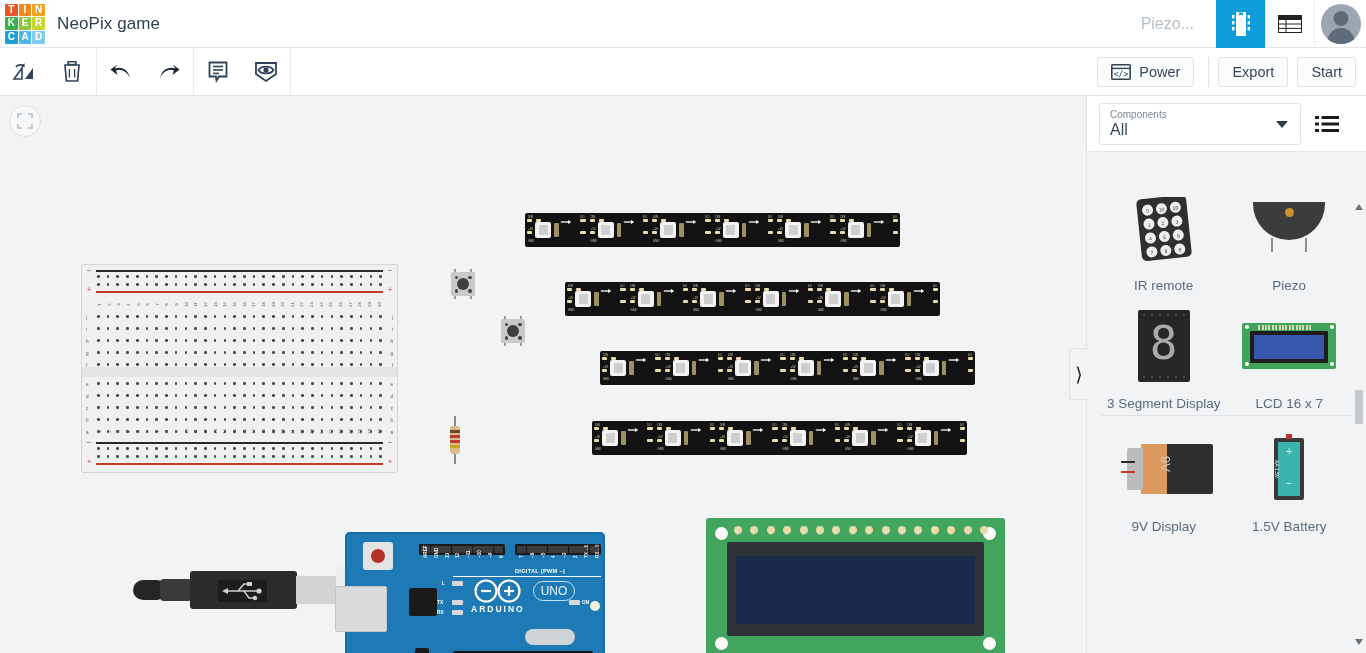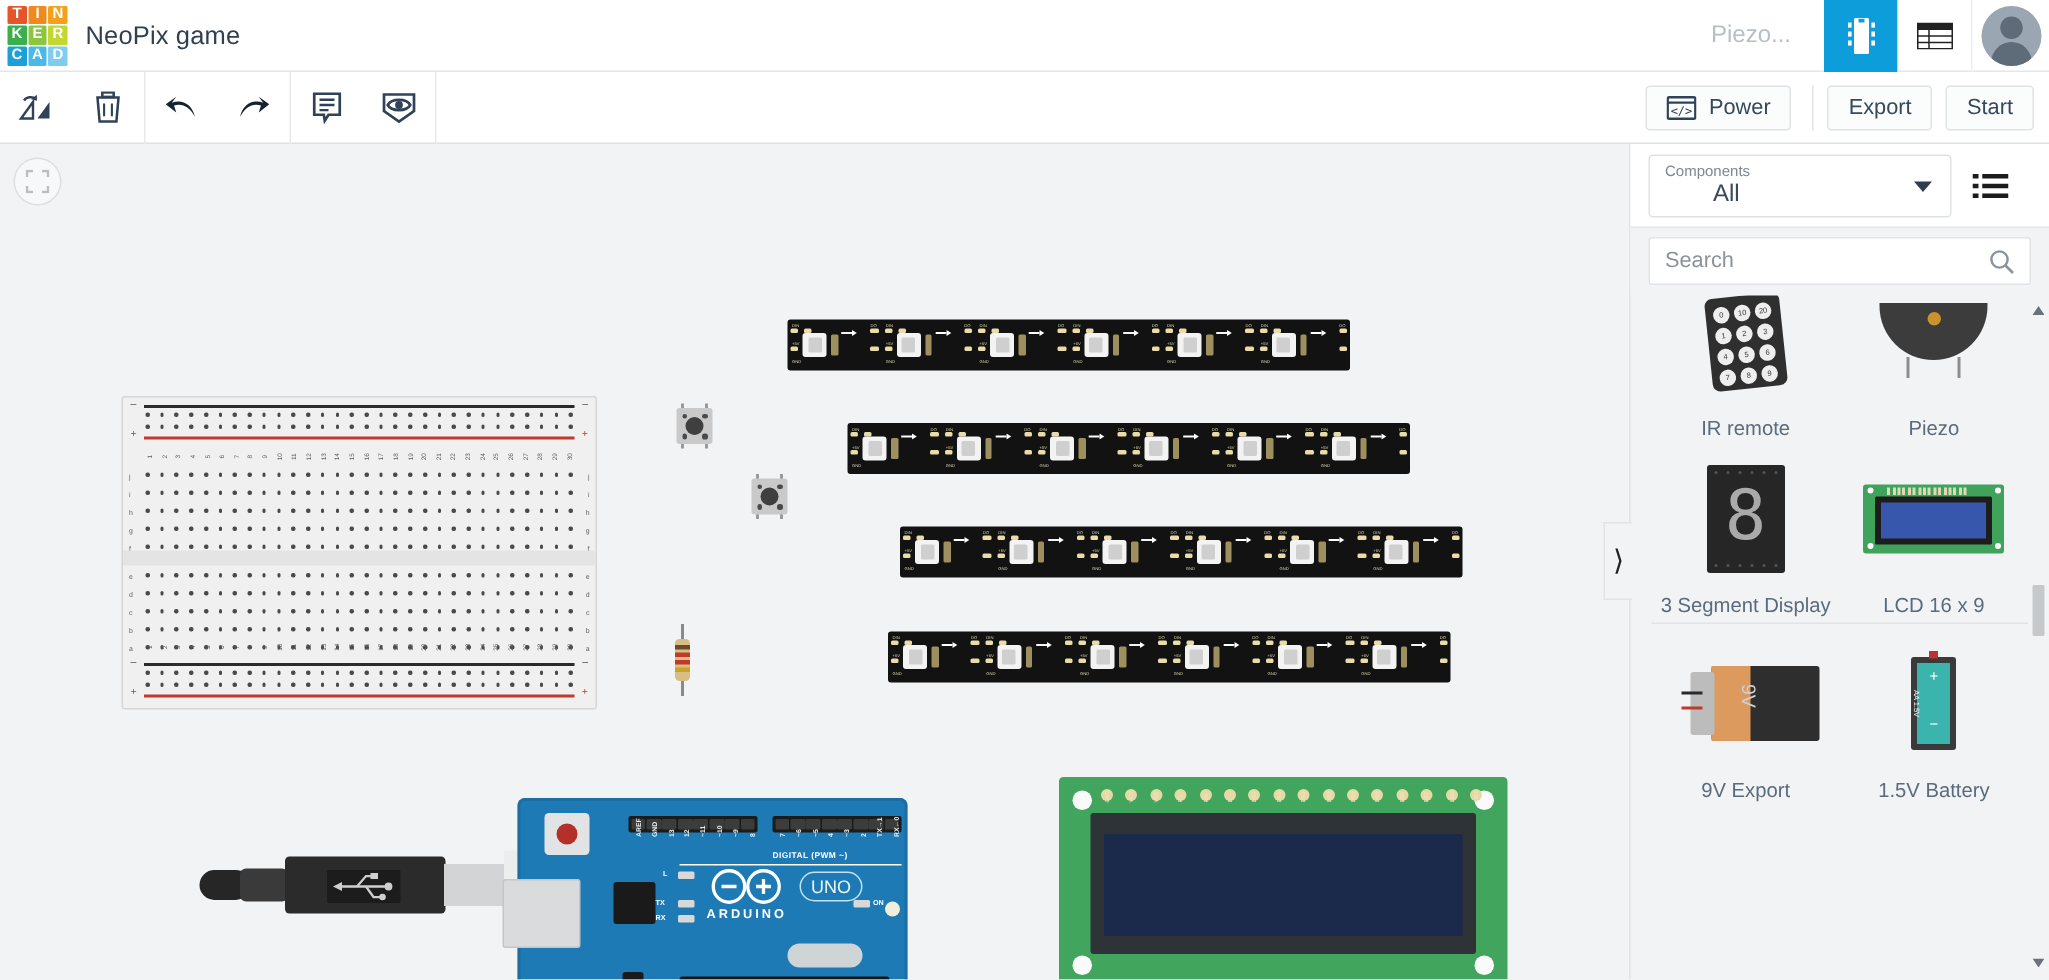--- a/index.html
+++ b/index.html
@@ -144,21 +144,21 @@
   .panel {
     position:absolute; top:96px; right:0; width:280px; height:557px;
     background:#f2f3f5; border-left:1px solid #e1e3e6;
   }
   .panel-top { height:56px; display:flex; align-items:center; background:#fff; border-bottom:1px solid #e4e6e9; }
   .dropdown {
     margin-left:12px; width:202px; height:42px; border:1px solid #dfe2e5; background:#fff; border-radius:3px;
     position:relative; cursor:pointer;
   }
   .dd-lbl { position:absolute; left:10px; top:5px; font-size:10px; color:#7c8893; }
-  .dd-val { position:absolute; left:10px; top:17px; font-size:16px; color:#39485a;margin-left:32px; }
+  .dd-val { position:absolute; left:10px; top:17px; font-size:16px; color:#39485a; }
   .caret { position:absolute; right:12px; top:17px; width:0; height:0; border-left:6px solid transparent; border-right:6px solid transparent; border-top:7px solid #2f3e4e; }
   .listicon { width:52px; height:56px; display:flex; align-items:center; justify-content:center; cursor:pointer; }
   .searchrow { height:44px; background:#f2f3f5; display:flex; align-items:center; padding:0 12px; }
   .searchbox { flex:1; height:32px; background:#fff; border:1px solid #e1e3e6; border-radius:2px; display:flex; align-items:center; padding:0 10px; }
   .searchbox input { flex:1; border:none; outline:none; font-size:14.5px; color:#47566a; font-family:inherit; background:transparent; }
   .searchbox input::placeholder { color:#8a939c; }
 
   .comp-scroll { position:absolute; top:101px; left:0; right:0; bottom:0; overflow:hidden; }
   .grid { padding:0 14px; display:grid; grid-template-columns:1fr 1fr; }
   .cell { height:118px; display:flex; flex-direction:column; align-items:center; justify-content:flex-end; cursor:pointer; padding-bottom:4px;}
@@ -1508,29 +1508,20 @@
           <rect x="0" y="1" width="4" height="3" fill="#1c1c1c"></rect>
             <rect x="6.5" y="1" width="17.5" height="3" fill="#1c1c1c"></rect>
           <rect x="0" y="7.5" width="4" height="3" fill="#1c1c1c"></rect>
             <rect x="6.5" y="7.5" width="17.5" height="3" fill="#1c1c1c"></rect>
           <rect x="0" y="14" width="4" height="3" fill="#1c1c1c"></rect>
             <rect x="6.5" y="14" width="17.5" height="3" fill="#1c1c1c"></rect>
         </svg>
       </div>
     </div>
 
-    <div class="searchrow">
-      <div class="searchbox">
-        <input type="text" placeholder="Search" style="">
-        <svg width="17" height="17" viewBox="0 0 17 17">
-          <circle cx="7" cy="7" r="5.4" fill="none" stroke="#8a939c" stroke-width="1.6"></circle>
-          <line x1="11" y1="11" x2="16" y2="16" stroke="#8a939c" stroke-width="1.8"></line>
-        </svg>
-      </div>
-    </div>
 
     <div class="comp-scroll">
       <div class="grid" id="comp-grid" style="margin-top: -18px;">
           <div class="cell">
             <div class="thumb">
               <div class="t-ir">
                 <div class="btn" style="left:5px;top:6px">0</div>
                 <div class="btn" style="left:19px;top:6px">10</div>
                 <div class="btn" style="left:33px;top:6px">20</div>
                 <div class="btn" style="left:5px;top:20px">1</div>
@@ -1598,37 +1589,37 @@
                 <div class="pin" style="left:56.8px"></div>
                 <div class="pin" style="left:60.199999999999996px"></div>
                 <div class="pin" style="left:63.6px"></div>
                 <div class="pin" style="left:67px"></div>
                 <div class="hl" style="left:2.5px;top:2.5px"></div>
                 <div class="hl" style="right:2.5px;top:2.5px"></div>
                 <div class="hl" style="left:2.5px;bottom:2.5px"></div>
                 <div class="hl" style="right:2.5px;bottom:2.5px"></div>
               </div>
             </div>
-            <div class="nm">LCD 16 x 9</div>
+            <div class="nm">LCD 16 x 7</div>
           </div>
         </div>
       <div class="sec-rule"></div>
       <div class="grid" id="power-grid">
           <div class="cell">
             <div class="thumb">
               <div class="t-9v">
                 <div class="blk"></div>
                 <div class="orn"></div>
                 <div class="cap3"></div>
                 <div class="pl" style="top:17px;background:#2b2b2b"></div>
                 <div class="pl" style="top:27px;background:#c0392b"></div>
                 <div class="lbl9">9V</div>
               </div>
             </div>
-            <div class="nm">9V Export</div>
+            <div class="nm">9V Display</div>
           </div>
           <div class="cell">
             <div class="thumb">
               <div class="t-15v">
                 <div class="shell"></div>
                 <div class="cell2"></div>
                 <div class="tip2"></div>
                 <div class="sgn" style="left:4px;top:12px">+</div>
                 <div class="sgn" style="left:4px;top:44px">−</div>
                 <div class="txt15">AA 1.5V</div>

